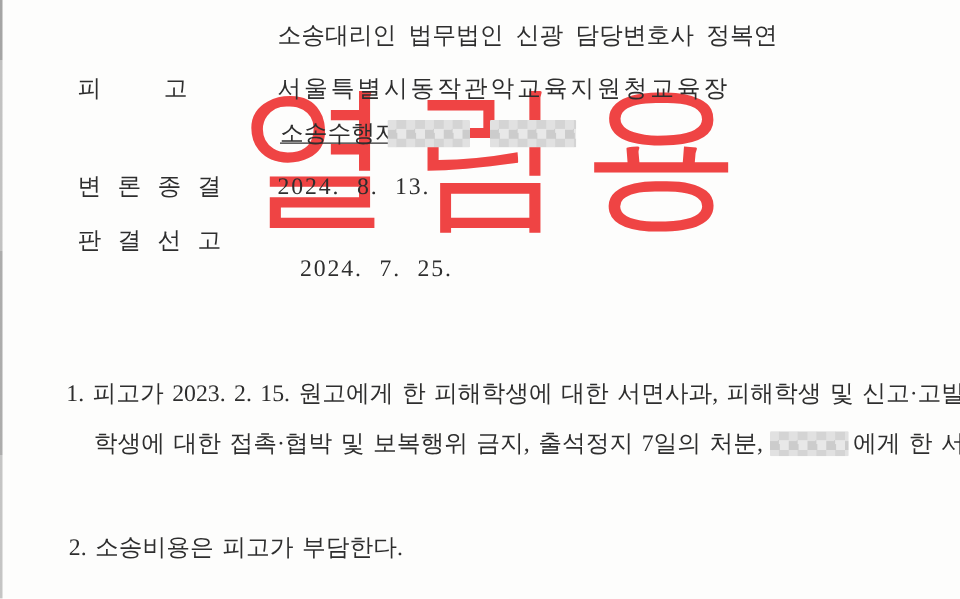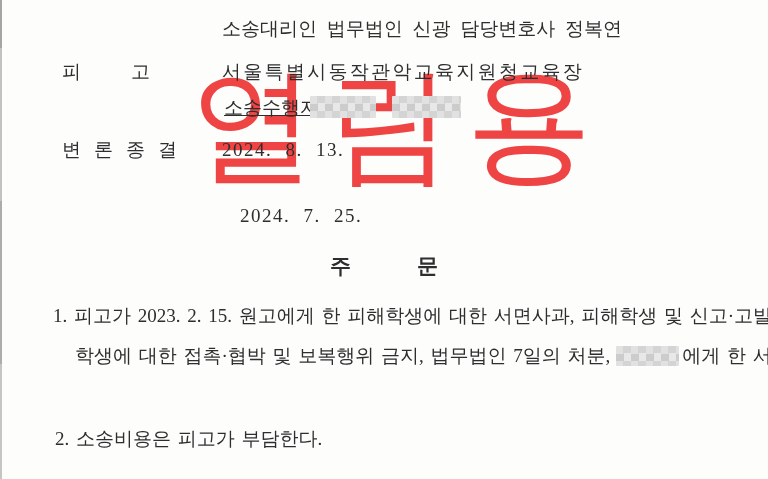--- a/index.html
+++ b/index.html
@@ -72,25 +72,25 @@
     <div class="abs txt row-attorney">소송대리인 법무법인 신광 담당변호사 정복연</div>
     <div class="abs txt value-defendant">서울특별시동작관악교육지원청교육장</div>
 
     <div class="abs txt row-performer">소송수행자</div>
     <div class="redact-a mosaic"></div>
     <div class="redact-b mosaic"></div>
 
     <div class="abs txt label-spread4" style="left:62px;top:139px;">변론종결</div>
     <div class="abs txt date-val" style="left:222px;top:139px;">2024. 8. 13.</div>
 
+    <div class="abs txt label-spread4" style="left:62px;top:182px;">판결선고</div>
     <div class="abs txt date-val" style="left:240px;top:182px;margin-top:23px;">2024. 7. 25.</div>
 
-    <div class="heading">주문</div>
 
     <div class="order-line l1">1. 피고가 2023. 2. 15. 원고에게 한 피해학생에 대한 서면사과, 피해학생 및 신고·고발</div>
 
-    <div class="order-line l2"><span>학생에 대한 접촉·협박 및 보복행위 금지, 법무법인 7일의 처분,</span><span class="redact-inline mosaic"></span><span>에게 한 서</span></div>
+    <div class="order-line l2"><span>학생에 대한 접촉·협박 및 보복행위 금지, 출석정지 7일의 처분,</span><span class="redact-inline mosaic"></span><span>에게 한 서</span></div>
 
 
     <div class="order-line l4">2. 소송비용은 피고가 부담한다.</div>
 
   </div>
 </div>
 
 </body></html>

